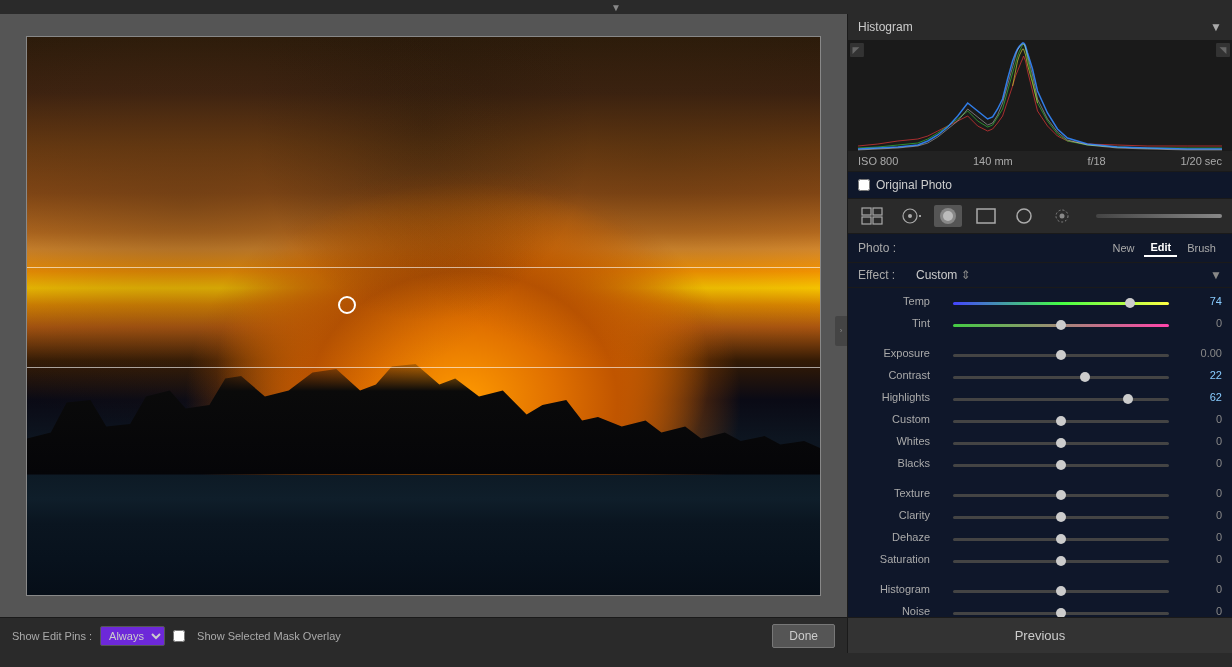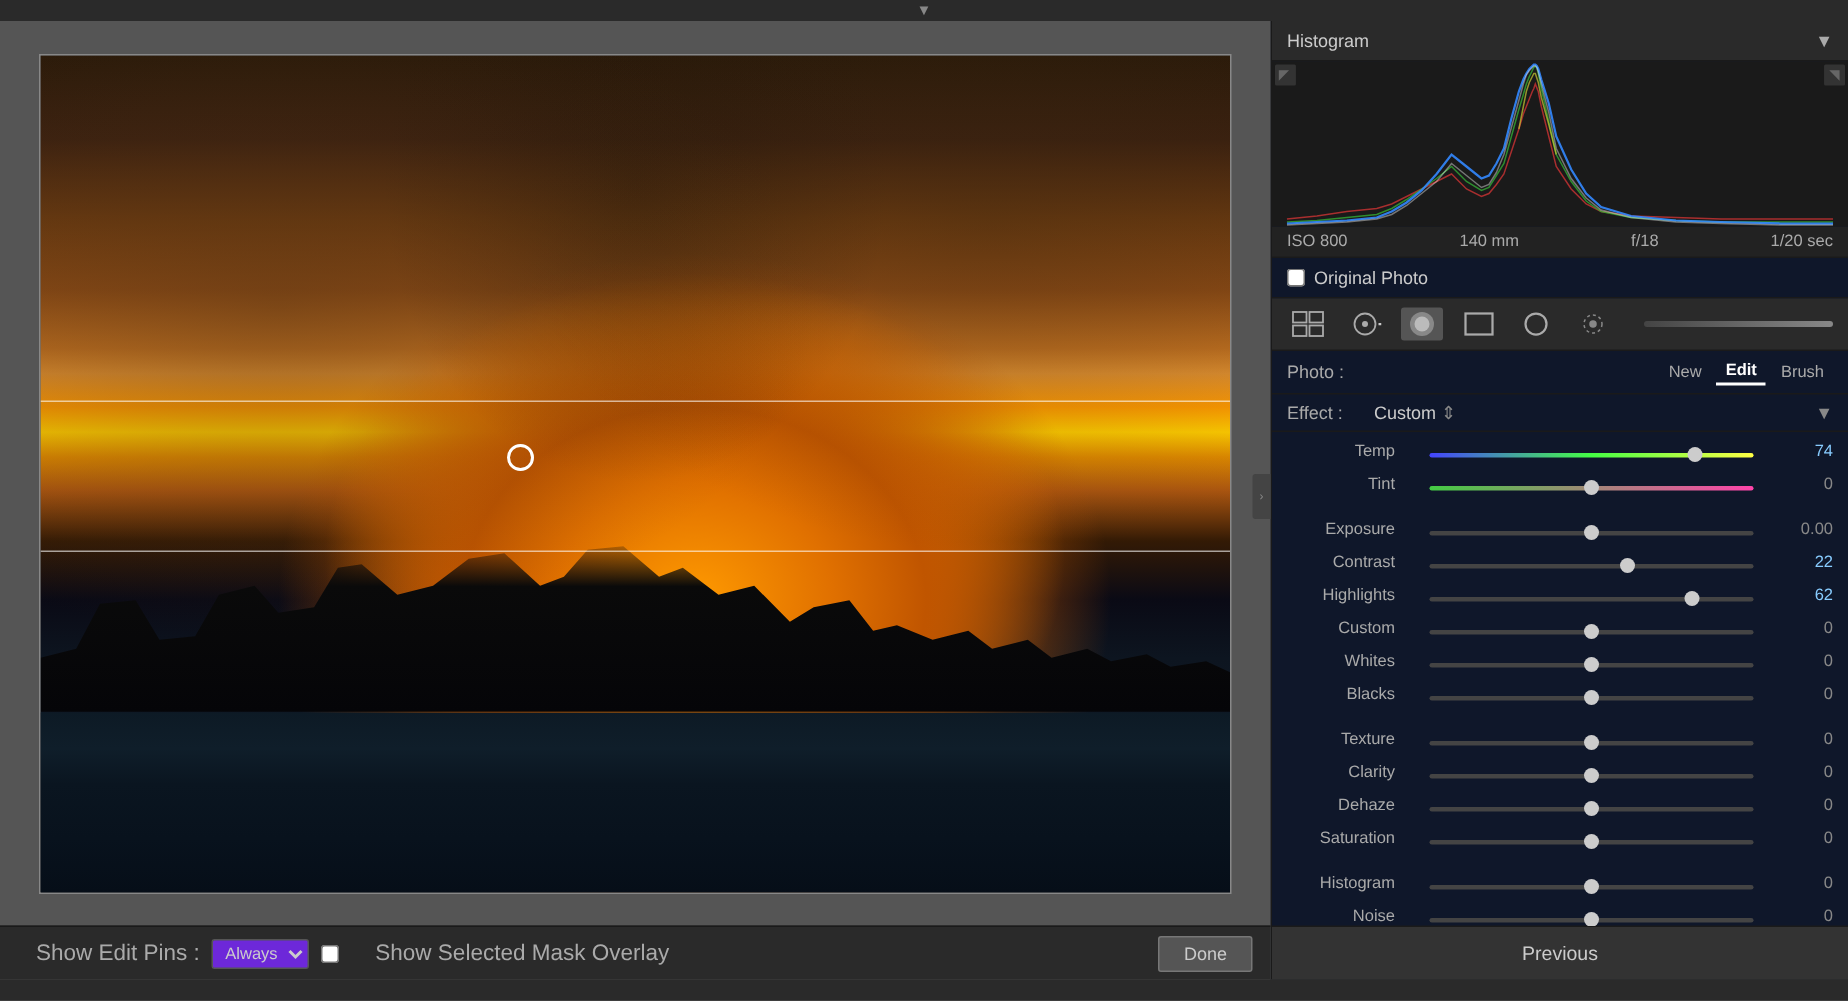--- a/index.html
+++ b/index.html
@@ -168,22 +168,21 @@
       background: #2a2a2a;
       display: flex;
       align-items: center;
       padding: 0 12px;
       gap: 8px;
       border-top: 1px solid #1a1a1a;
     }
 
     .toolbar-label {
       color: #aaa;
-      font-size: 15px;
-      margin-left: 12px;
+      font-size: 11px;
     }
 
     .toolbar-select {
       background: #6d28d9;
       border: 1px solid #555;
       color: #ccc;
       font-size: 11px;
       padding: 2px 4px;
       border-radius: 2px;
     }

